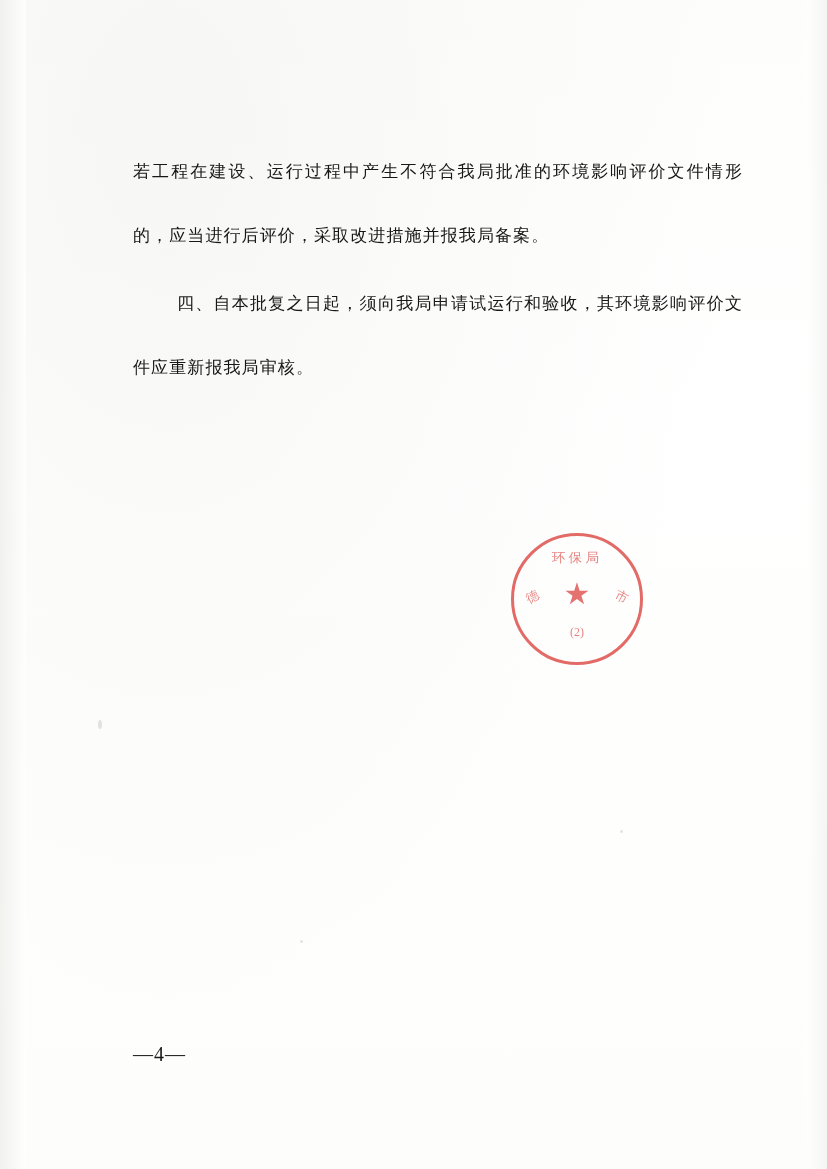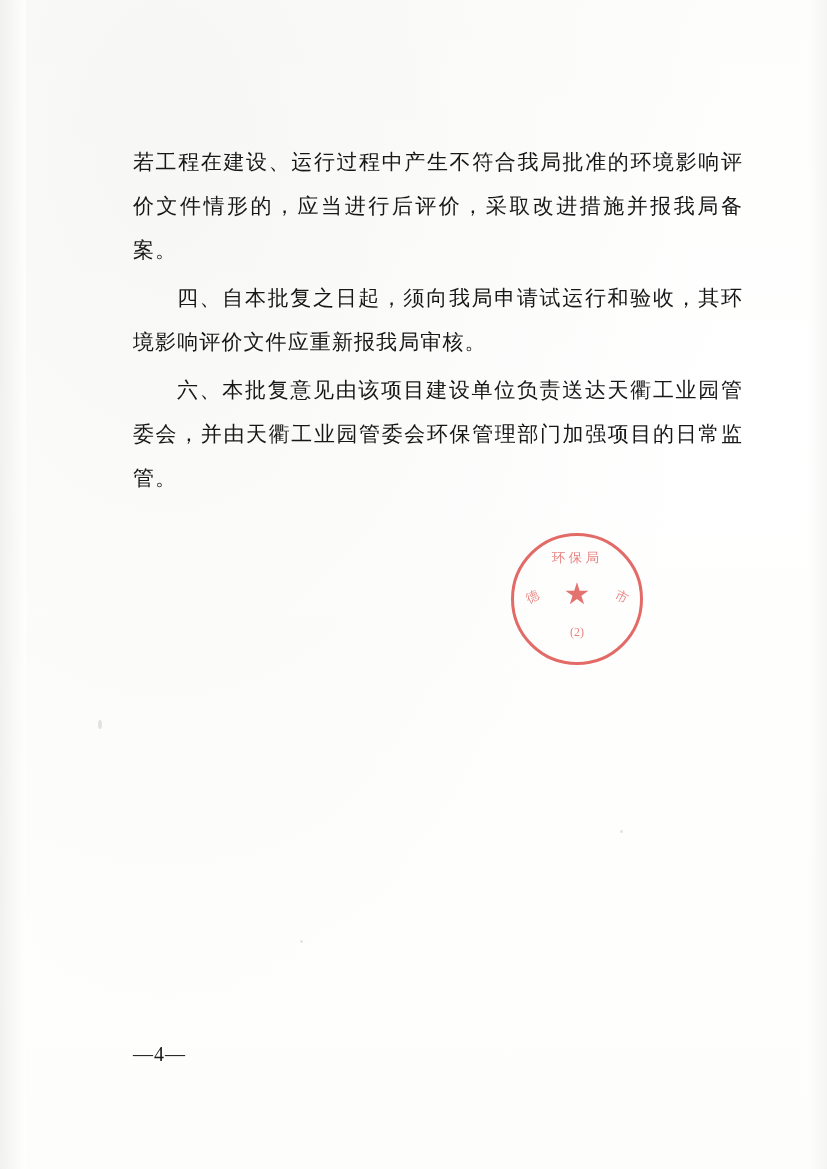--- a/index.html
+++ b/index.html
@@ -38,22 +38,22 @@
     opacity: 0.7;
   }
   .content {
     position: absolute;
     left: 133px;
     top: 140px;
     width: 610px;
   }
   p.para {
     margin: 0 0 4px 0;
-    font-size: 21px;
-    line-height: 44px;
+    font-size: 17px;
+    line-height: 64px;
     letter-spacing: 1.1px;
     text-align: justify;
     text-justify: inter-ideograph;
     color: #171717;
     font-family: "Liberation Serif", "DejaVu Serif", serif;
   }
   p.indent {
     text-indent: 44px;
   }
   .sign-block {
@@ -160,21 +160,20 @@
   <div class="scan-edge"></div>
   <div class="scan-edge-right"></div>
 
   <div class="speck" style="left:98px; top:720px; width:4px; height:9px;"></div>
   <div class="speck" style="left:300px; top:940px; width:3px; height:3px;"></div>
   <div class="speck" style="left:620px; top:830px; width:3px; height:3px;"></div>
 
   <div class="content">
     <p class="para">若工程在建设、运行过程中产生不符合我局批准的环境影响评价文件情形的，应当进行后评价，采取改进措施并报我局备案。</p>
     <p class="para indent">四、自本批复之日起，须向我局申请试运行和验收，其环境影响评价文件应重新报我局审核。</p>
-    <p class="para indent">六、本批复意见由该项目建设单位负责送达天衢工业园管委会，并由天衢工业园管委会环保管理部门加强项目的日常监管。</p>
   </div>
 
   <div class="sign-block">
     <div class="seal">
       <div class="seal-inner">
         <div class="seal-arc-top">环保局</div>
         <div class="seal-arc-mid-l">德</div>
         <div class="seal-arc-mid-r">市</div>
         <div class="seal-star">★</div>
         <div class="seal-bottom">(2)</div>

